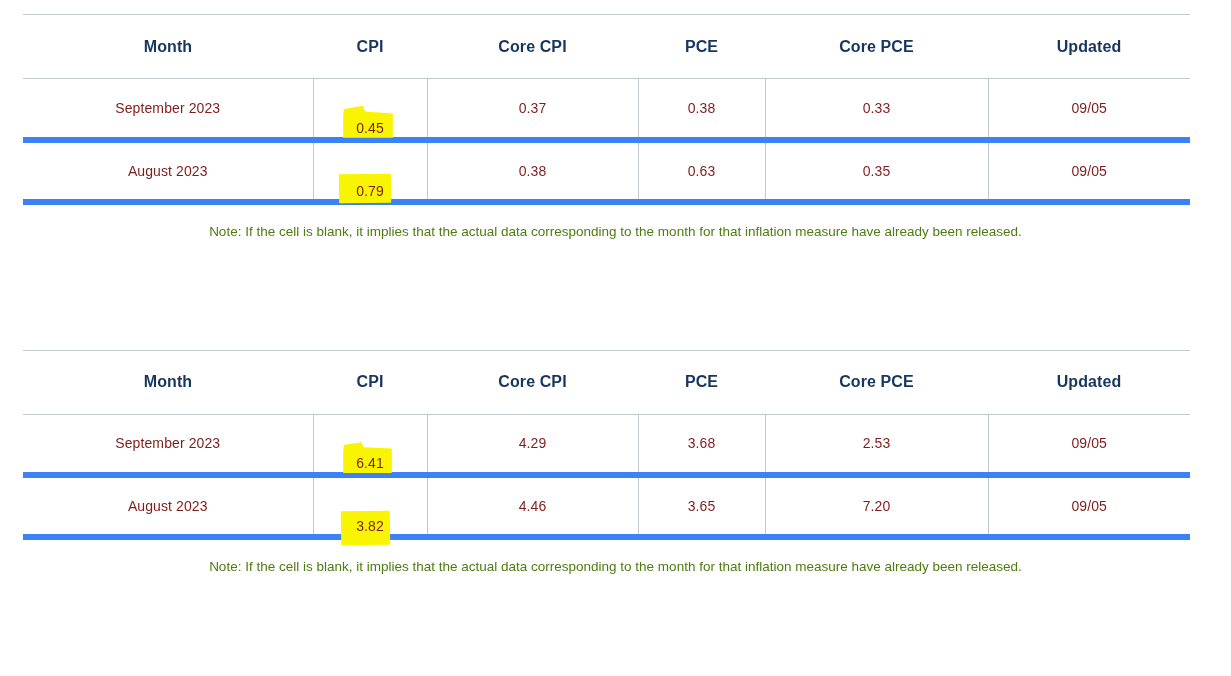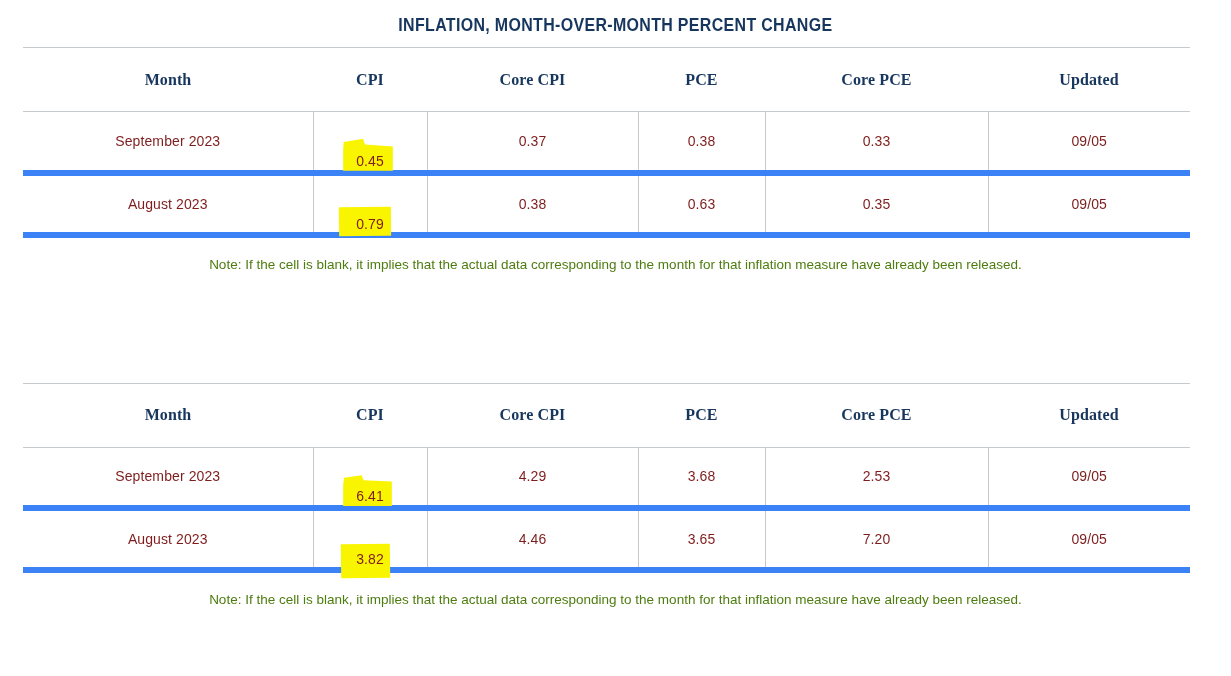--- a/index.html
+++ b/index.html
@@ -48,21 +48,20 @@
     height: 64px;
     padding: 0;
     text-align: center;
     vertical-align: middle;
     font-size: 16px;
     font-weight: 700;
     color: #17365d;
     border: none;
     border-bottom: 1px solid #c4c9ce;
     letter-spacing: 0.1px;
-    font-family: Liberation Serif, serif;
   }
   tbody td {
     height: 61px;
     padding: 0;
     text-align: center;
     vertical-align: middle;
     font-size: 14px;
     color: #7f1d1d;
     border-bottom: 6px solid #3b82f6;
     letter-spacing: 0.1px;
@@ -101,23 +100,20 @@
     left: -15px; right: -6px; top: -7px; bottom: -11px;
     transform: rotate(-0.8deg);
   }
 </style>
 </head>
 <body>
 
 <div class="page">
 
   <section class="table-section">
-    <h2 class="table-title">
-      <span class="title-inner">INFLATION, MONTH-OVER-MONTH PERCENT CHANGE</span>
-    </h2>
     <table class="data-table">
       <colgroup>
         <col class="c-month">
           <col class="c-cpi">
           <col class="c-corecpi">
         <col class="c-pce">
           <col class="c-corepce">
           <col class="c-updated">
       </colgroup>
       <thead>

